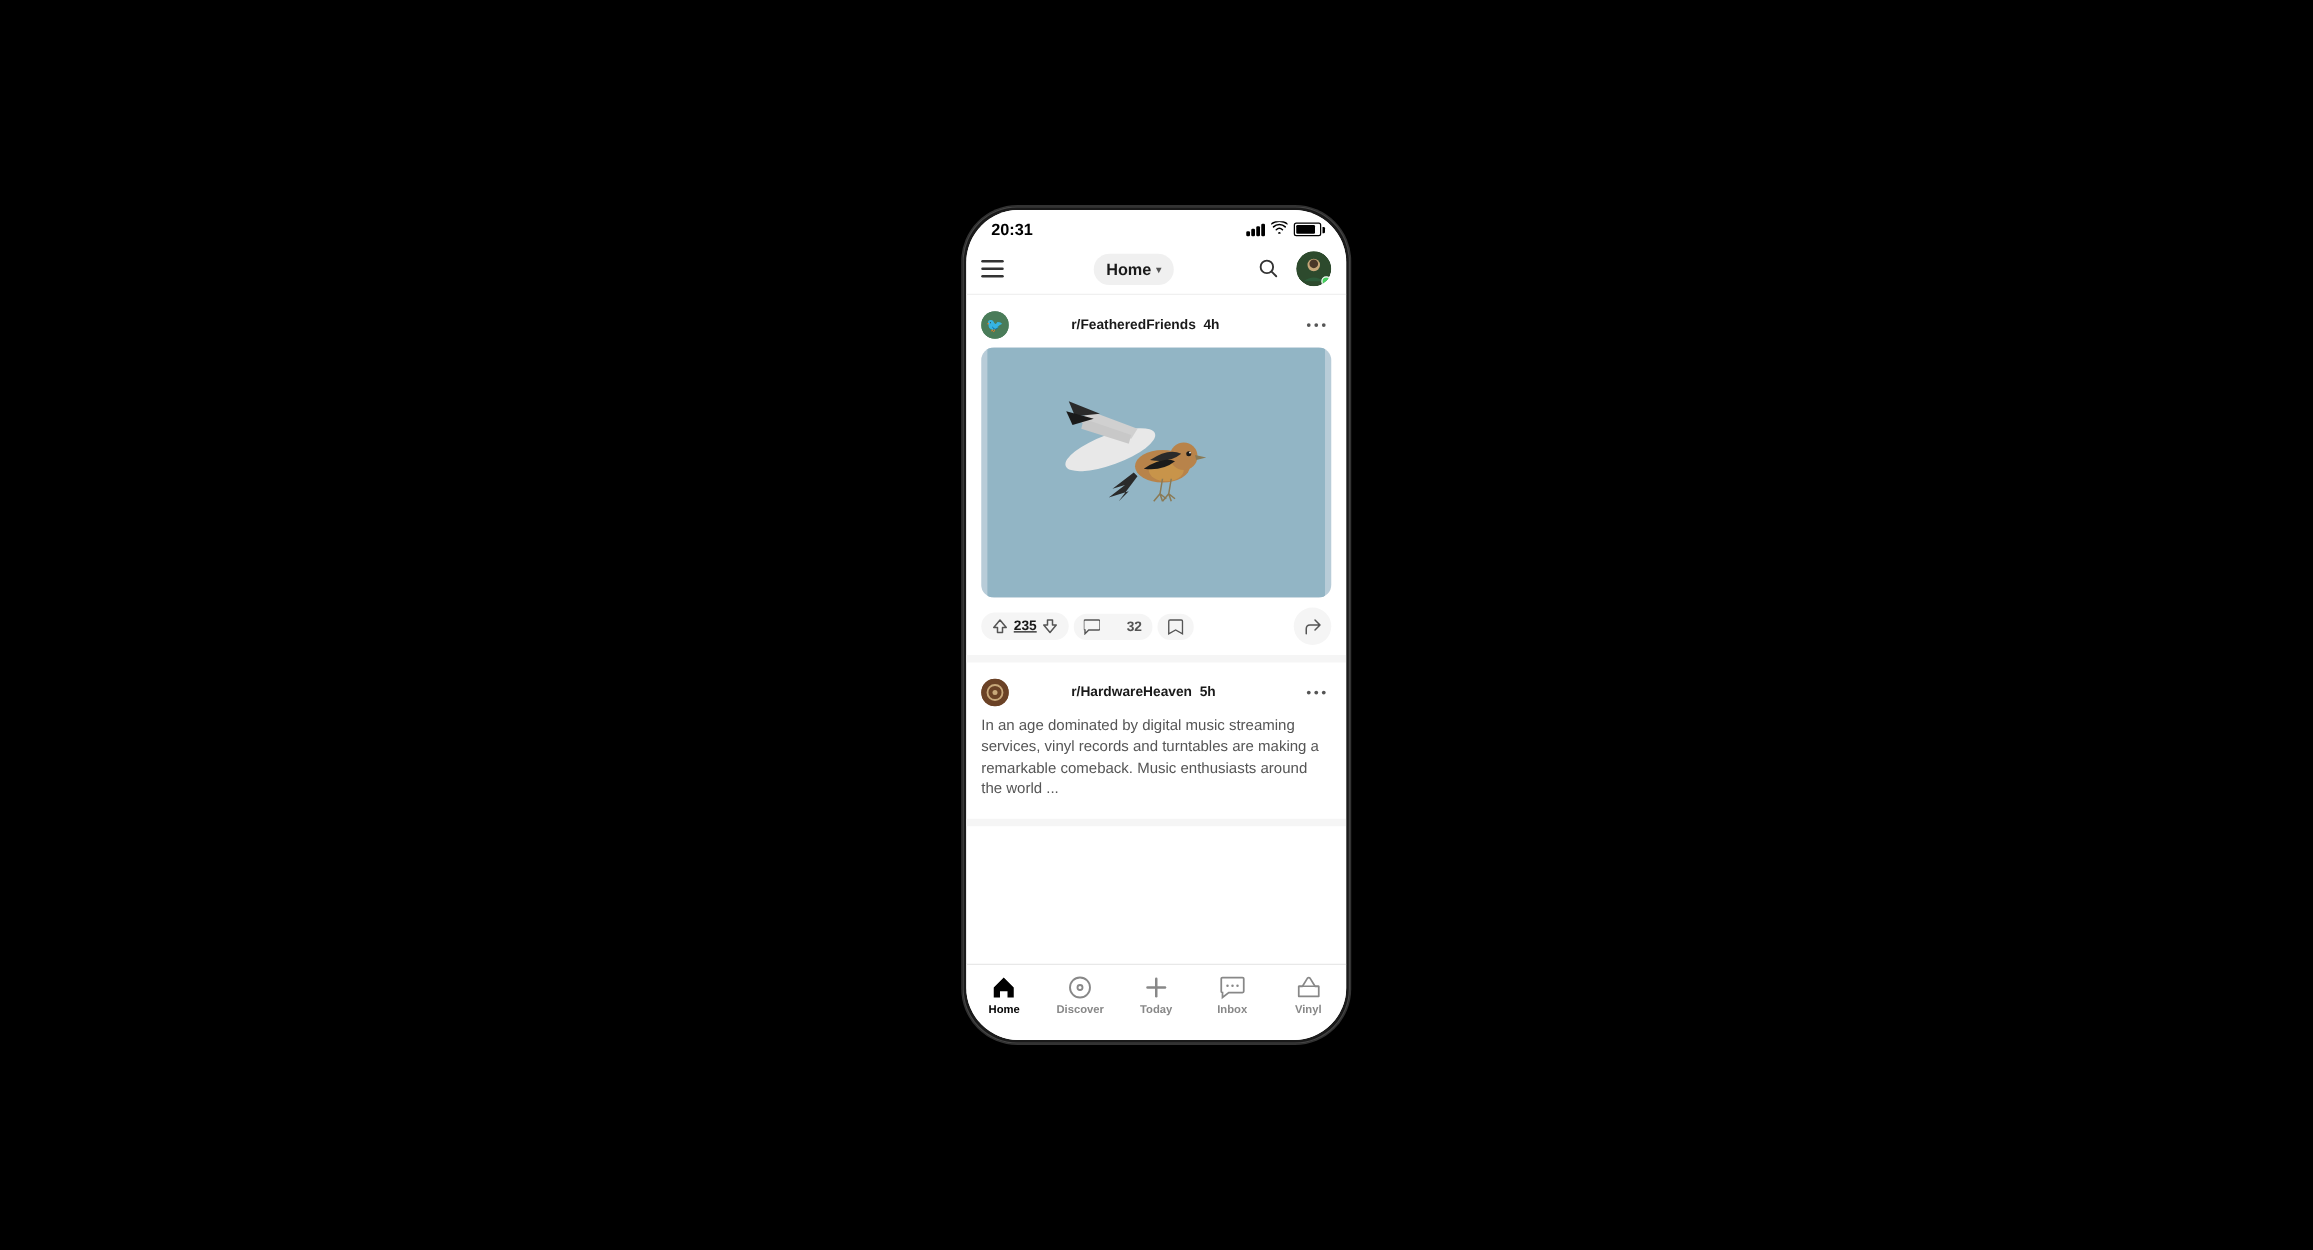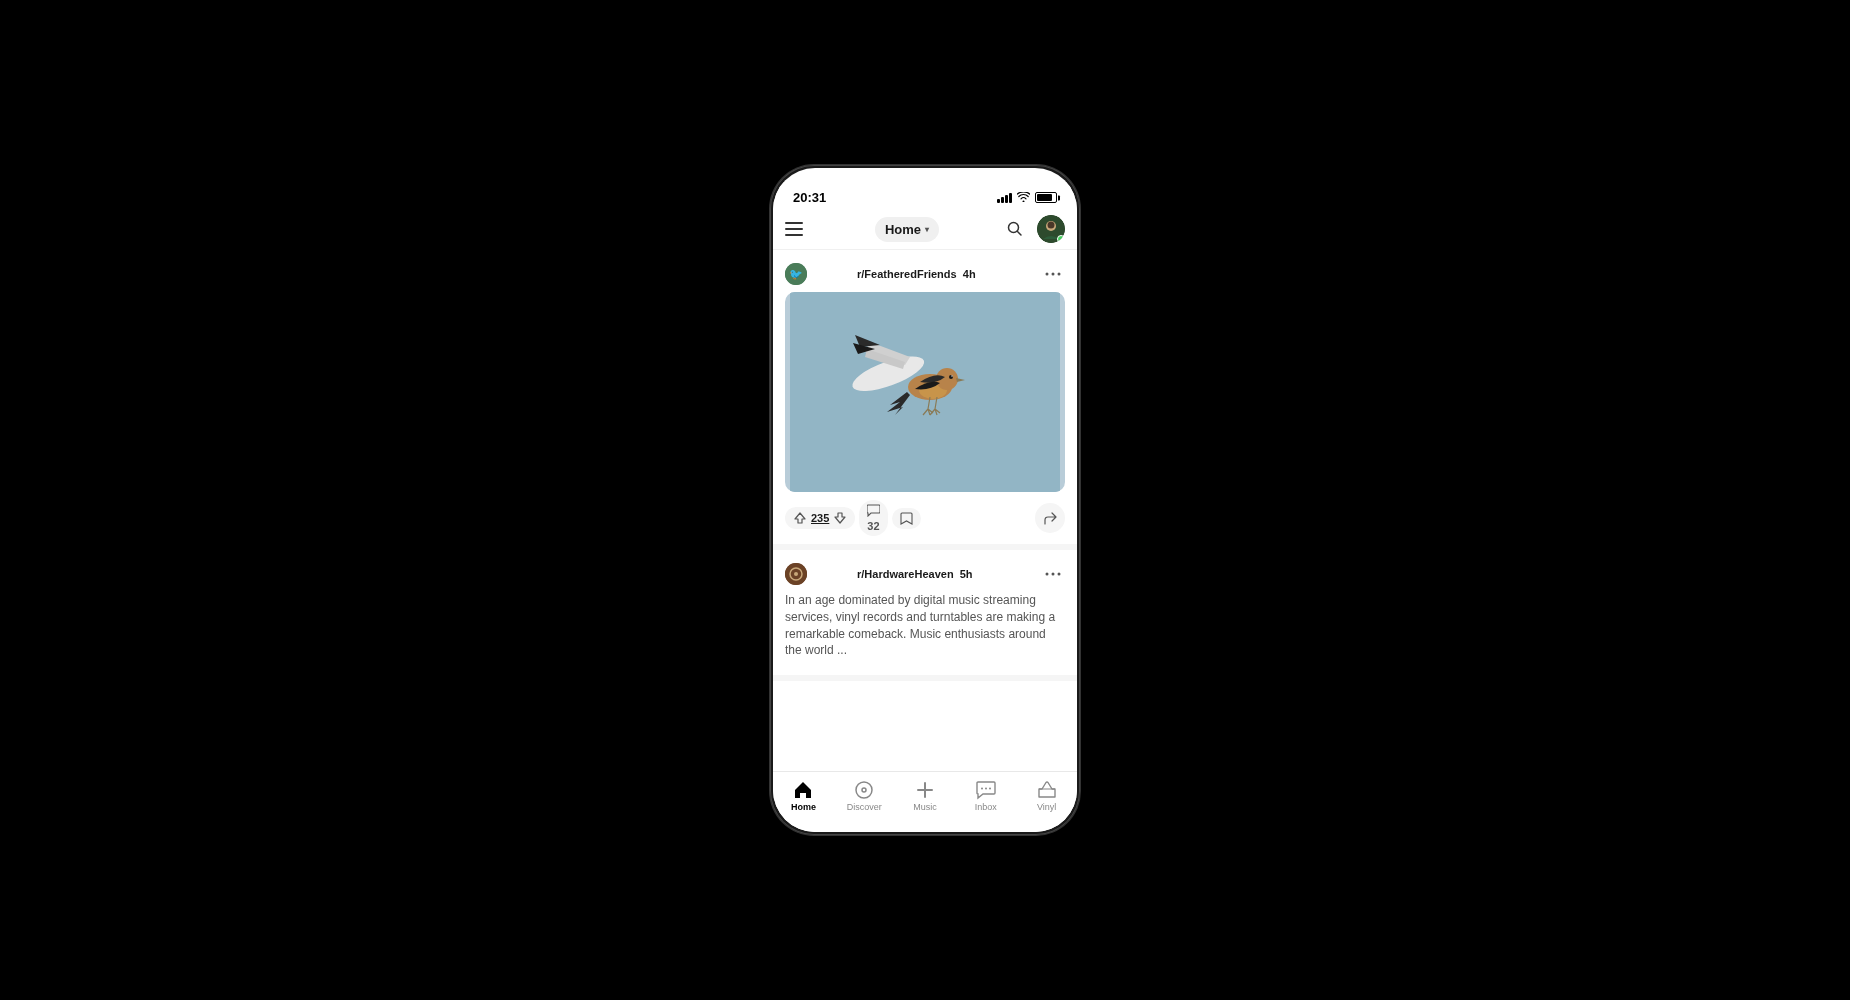--- a/index.html
+++ b/index.html
@@ -35,21 +35,20 @@
     }
 
     
     .status-bar {
       display: flex;
       justify-content: space-between;
       align-items: center;
       padding: 8px 20px 4px;
       background: #fff;
       flex-shrink: 0;
-      margin-top: 14px;
     }
 
     .status-time {
       font-size: 13px;
       font-weight: 600;
       color: #000;
     }
 
     .status-icons {
       display: flex;
@@ -303,31 +302,30 @@
       display: flex;
       align-items: center;
       background: #f5f5f5;
       border-radius: 20px;
       padding: 4px 8px;
       gap: 4px;
     }
 
     .action-btn {
       display: flex;
-      align-items: flex-start;
-      gap: 3px;
+      align-items: flex-end;
+      gap: 21px;
       background: #f5f5f5;
       border: none;
       border-radius: 20px;
       padding: 4px 8px;
       font-size: 11px;
       font-weight: 600;
       color: #555;
       cursor: pointer;
-      flex-direction: column;
     }
 
     .vote-count {
       font-size: 11px;
       font-weight: 700;
       color: #1a1a1a;
       text-decoration: underline;
     }
 
     .spacer { flex: 1; }
@@ -361,21 +359,21 @@
       flex-direction: column;
       align-items: center;
       gap: 2px;
       cursor: pointer;
       flex: 1;
     }
 
     .nav-label {
       font-size: 9px;
       color: #888;
-      font-weight: 400;
+      font-weight: 700;
     }
 
     .nav-label.active {
       color: #000;
       font-weight: 700;
     }
   </style>
 </head>
 <body>
 
@@ -585,21 +583,21 @@
           <circle cx="10" cy="10" r="2" fill="none" stroke="#888" stroke-width="1.5"></circle>
         </svg>
         <span class="nav-label">Discover</span>
       </div>
 
       <div class="nav-item">
         <svg width="20" height="20" viewBox="0 0 20 20">
           <line x1="10" y1="3" x2="10" y2="17" stroke="#888" stroke-width="2" stroke-linecap="round"></line>
           <line x1="3" y1="10" x2="17" y2="10" stroke="#888" stroke-width="2" stroke-linecap="round"></line>
         </svg>
-        <span class="nav-label">Music</span>
+        <span class="nav-label">Today</span>
       </div>
 
       <div class="nav-item">
         <svg width="20" height="20" viewBox="0 0 20 20">
           <path d="M2 2 H18 Q19 2 19 3 V13 Q19 14 18 14 H7 L2 18 V14 H2 Q1 14 1 13 V3 Q1 2 2 2 Z" fill="none" stroke="#888" stroke-width="1.4"></path>
           <circle cx="6" cy="8.5" r="1" fill="#888"></circle>
           <circle cx="10" cy="8.5" r="1" fill="#888"></circle>
           <circle cx="14" cy="8.5" r="1" fill="#888"></circle>
         </svg>
         <span class="nav-label">Inbox</span>

